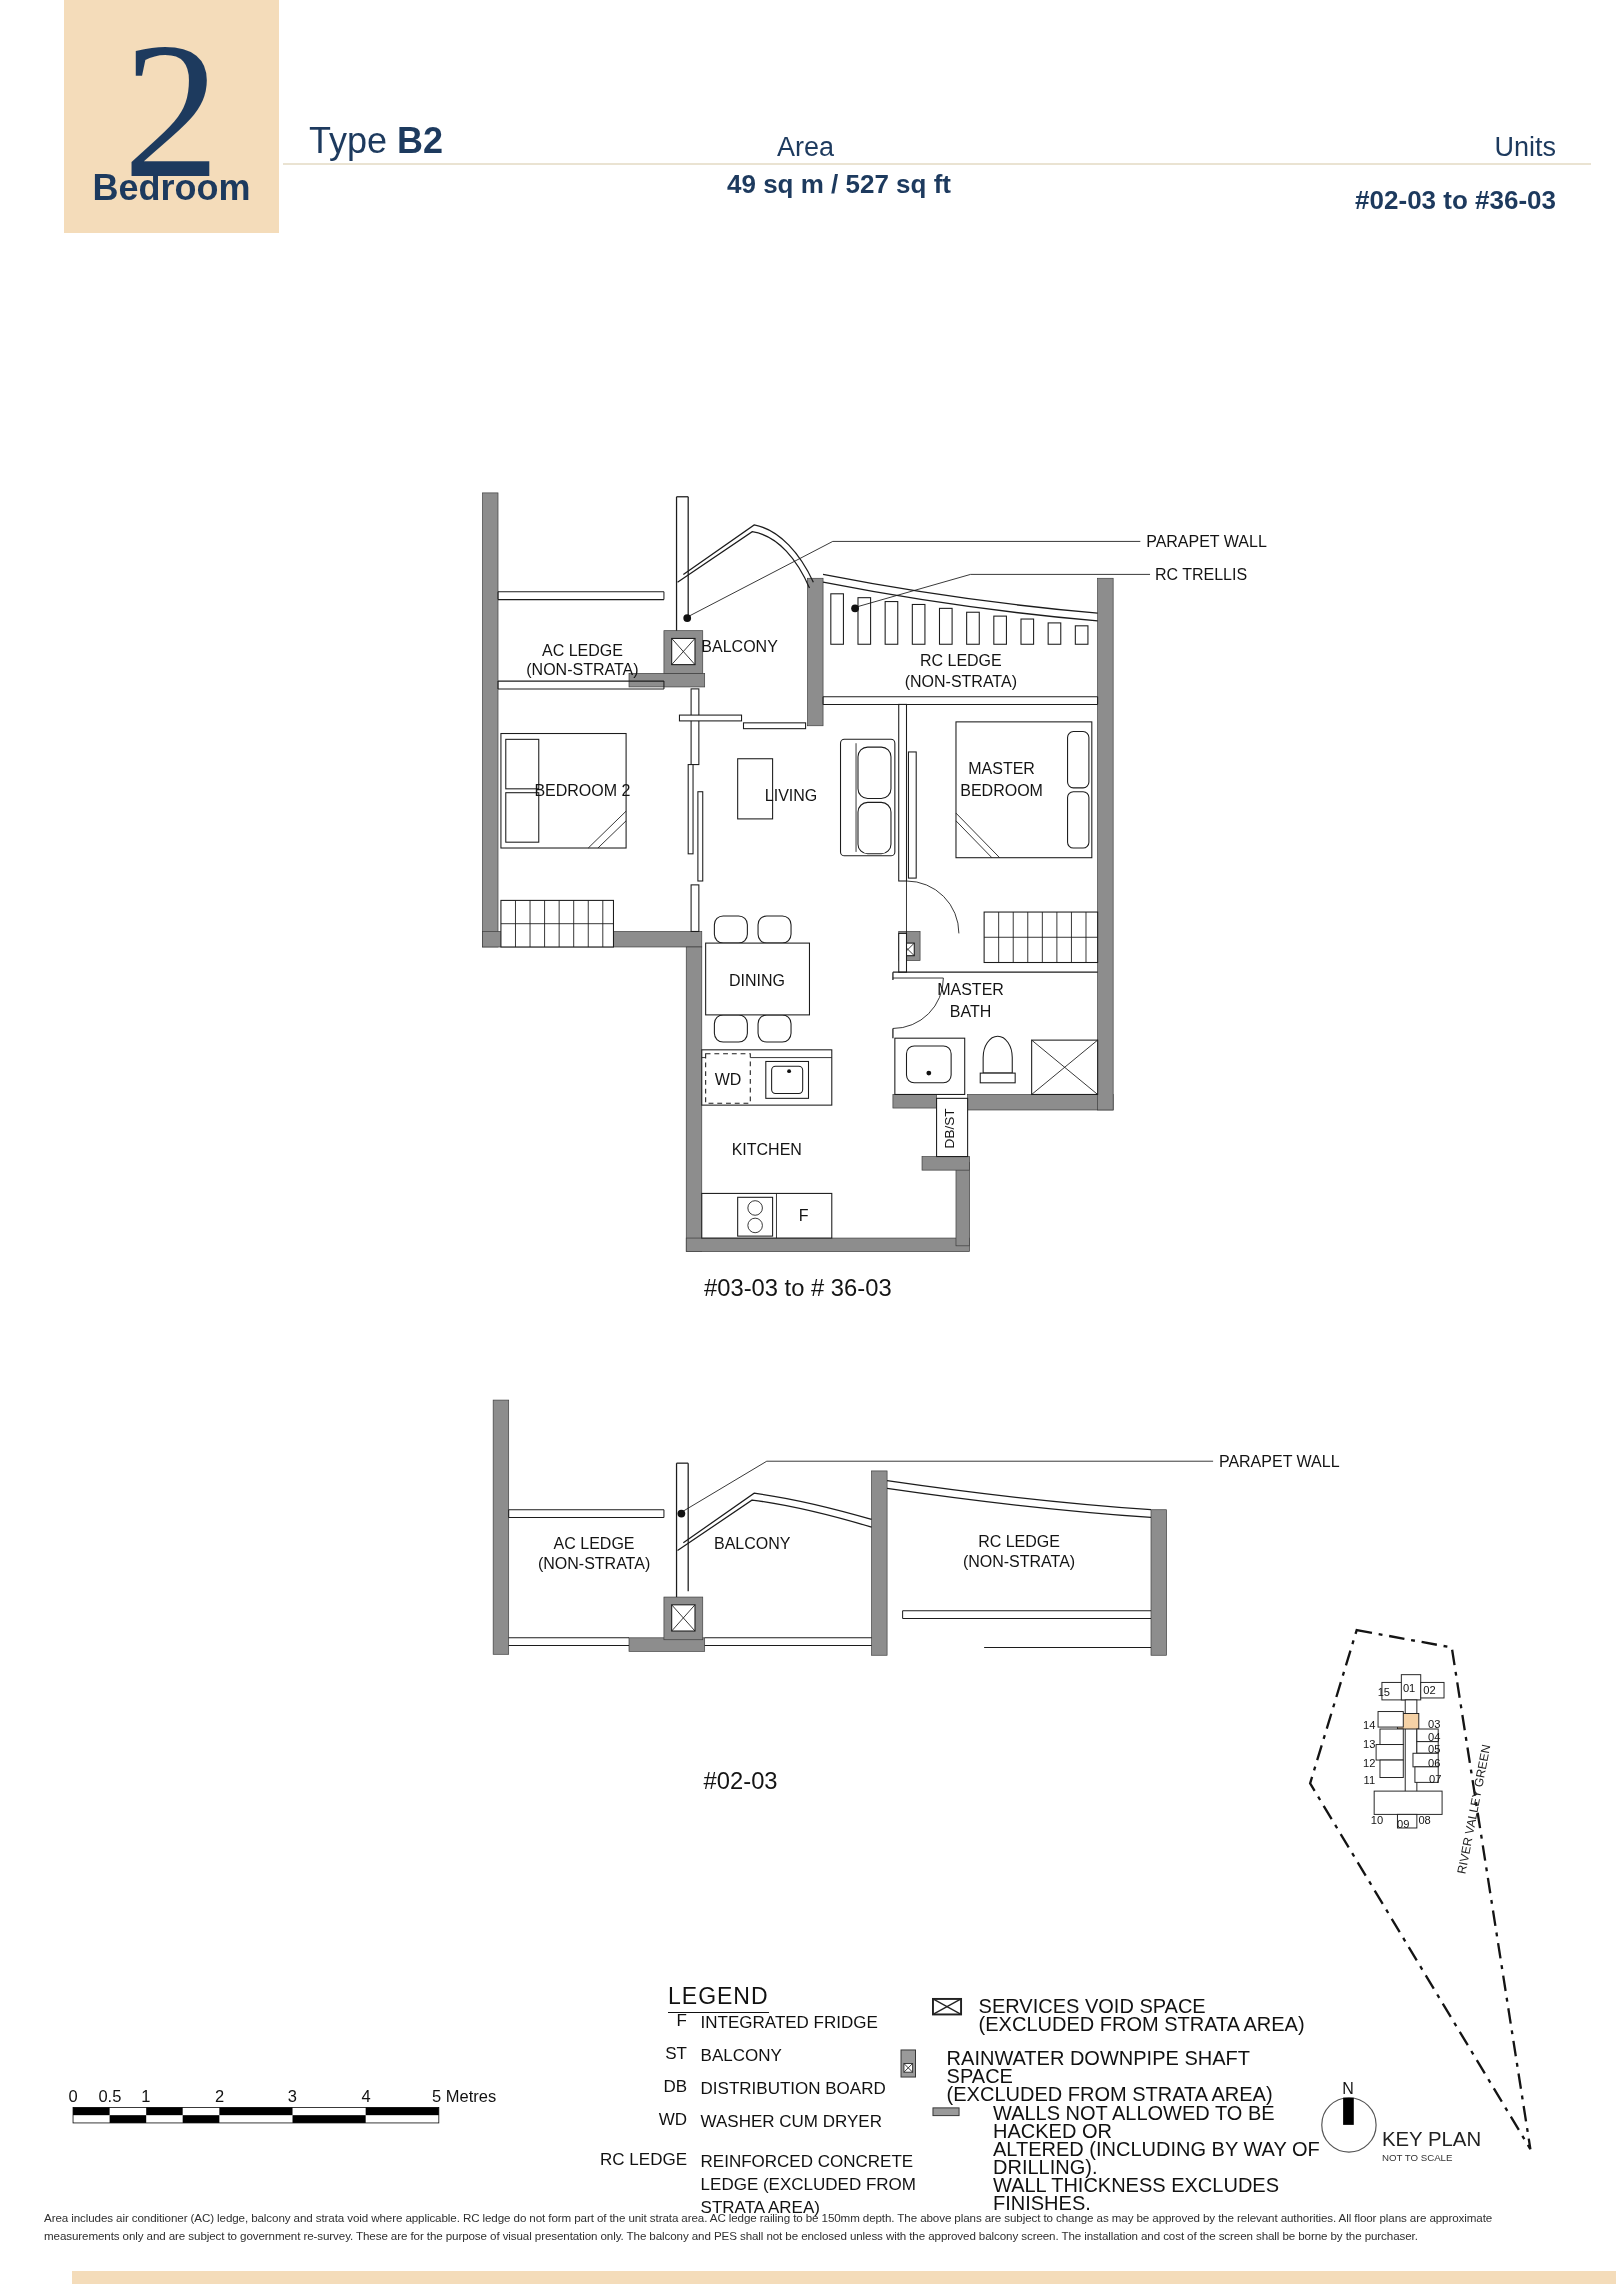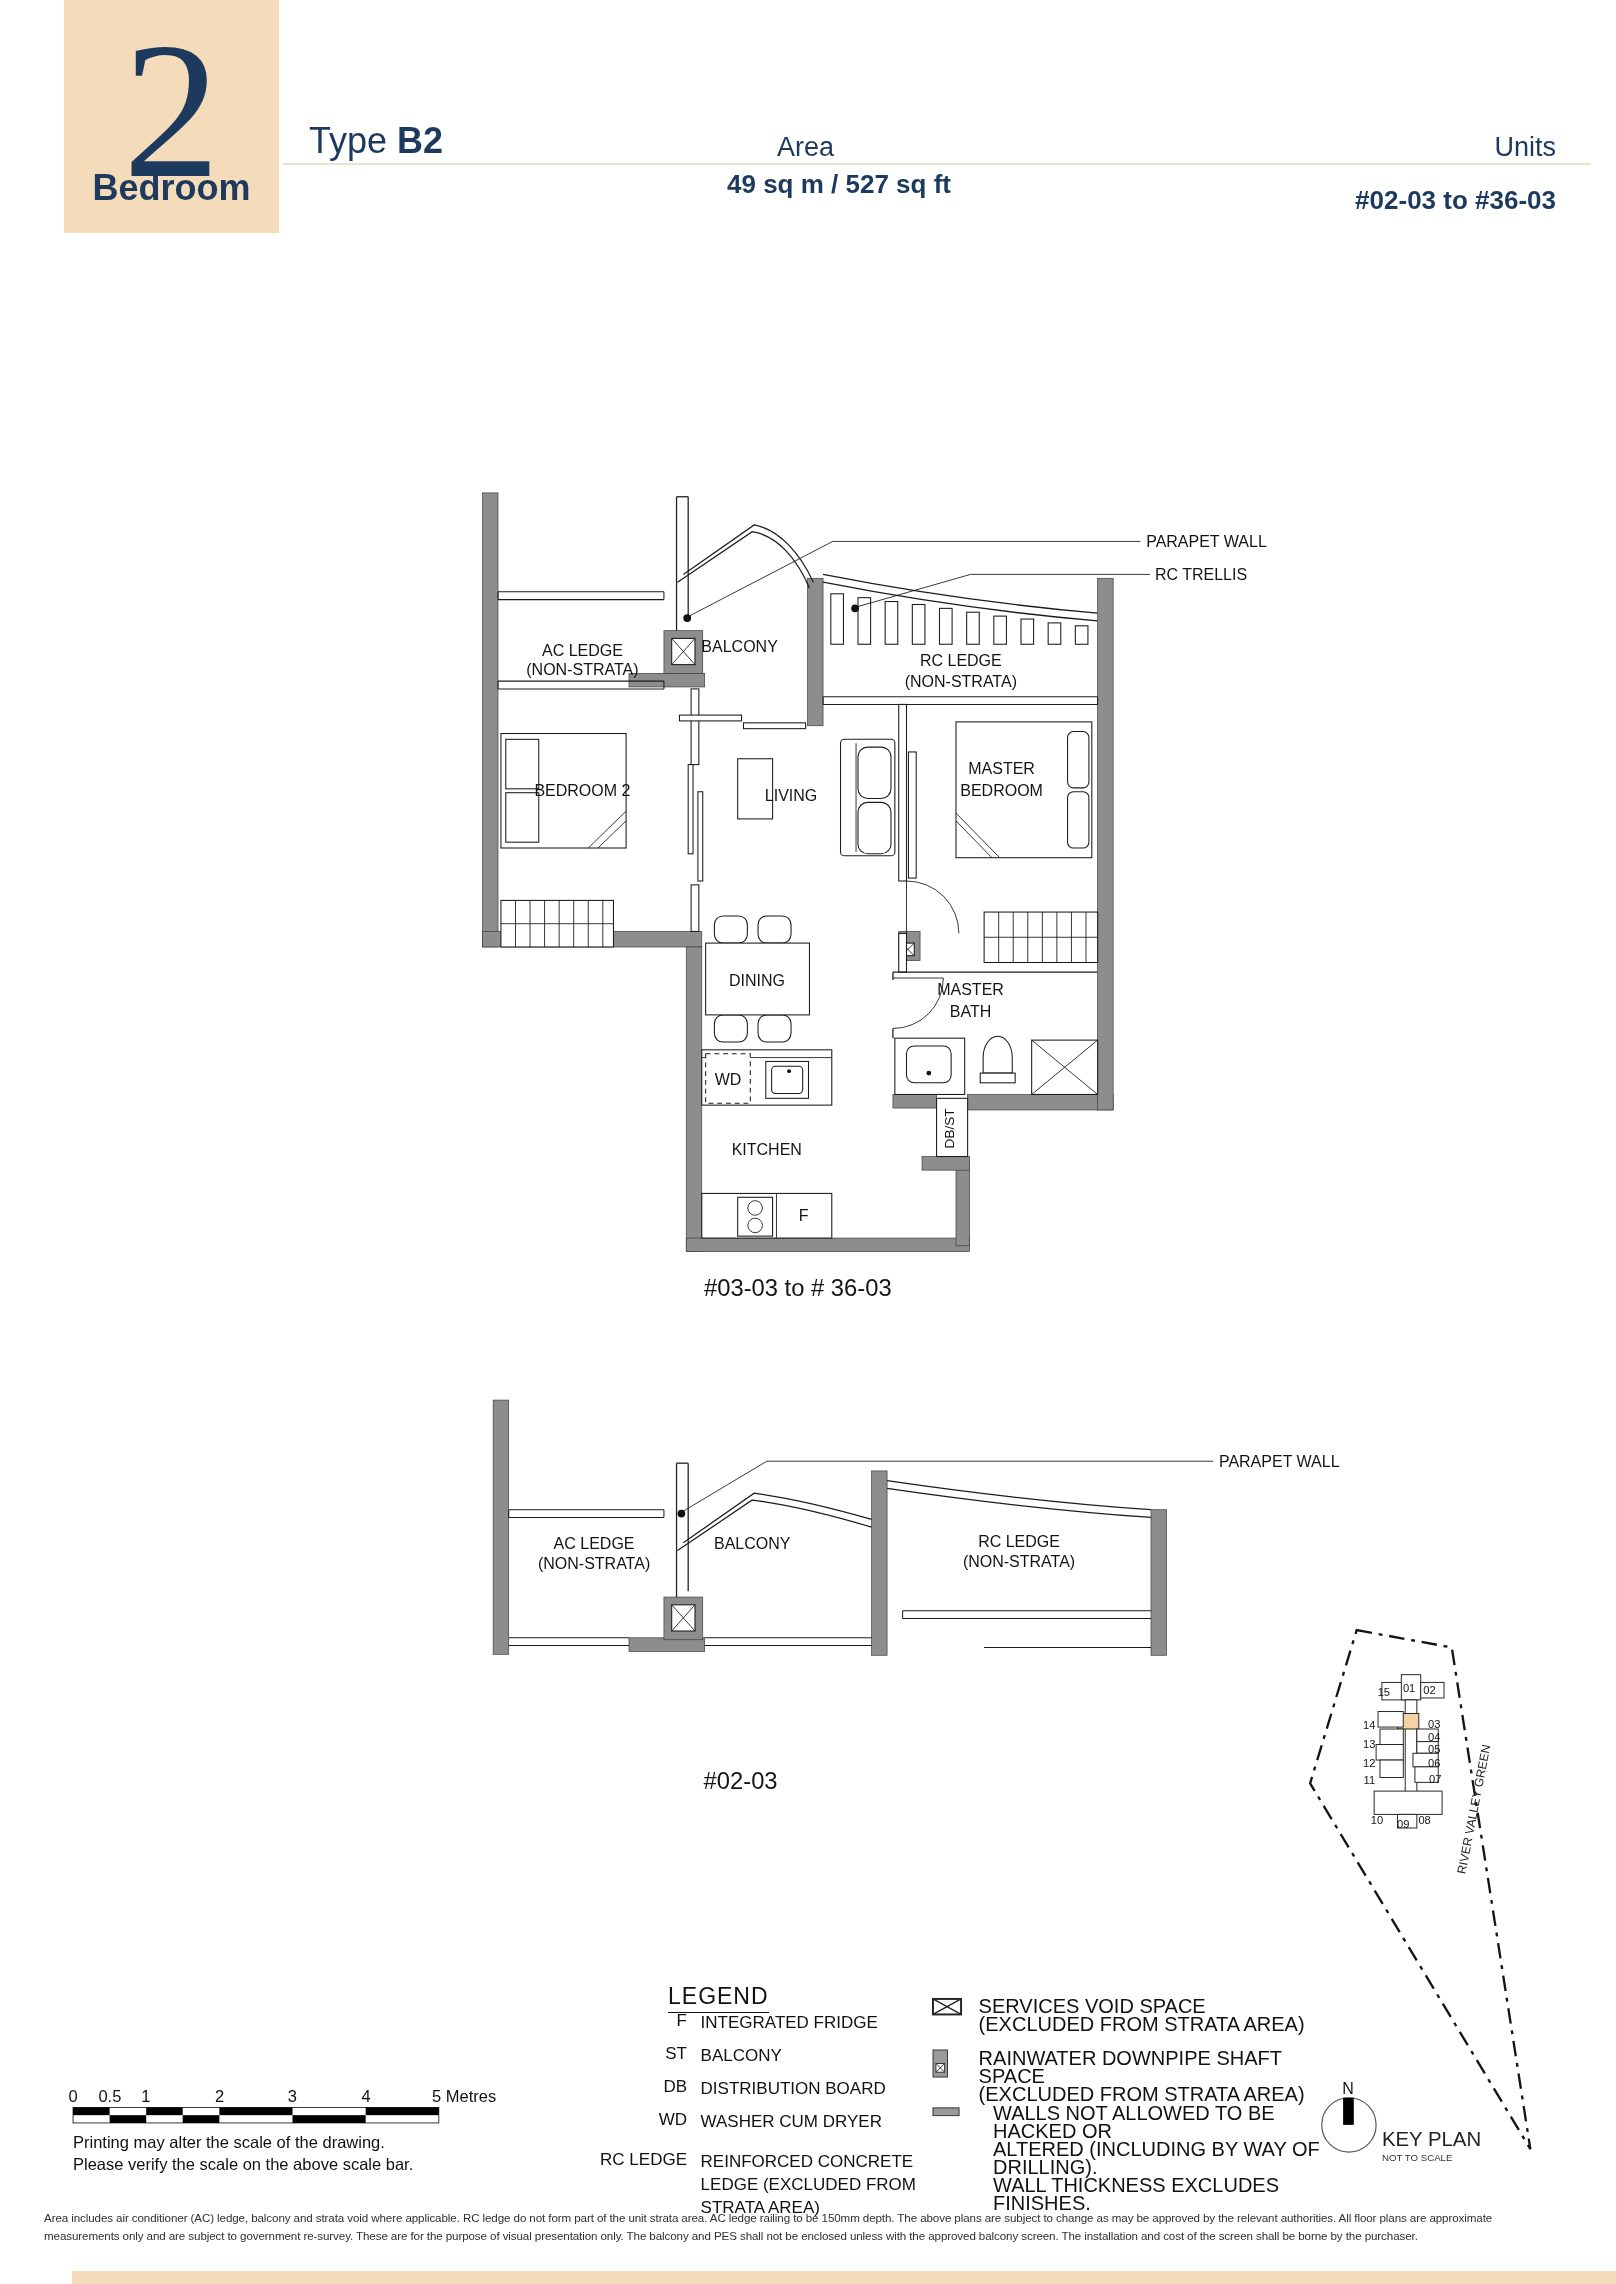--- a/index.html
+++ b/index.html
@@ -403,21 +403,21 @@
           <rect x="1" y="2" width="29" height="16" fill="#fff" stroke="#222" stroke-width="2"></rect>
           <line x1="1" y1="2" x2="30" y2="18" stroke="#222" stroke-width="1.4"></line>
           <line x1="30" y1="2" x2="1" y2="18" stroke="#222" stroke-width="1.4"></line>
         </svg>
     </span>
     <span class="lgr-text">
       <span>SERVICES VOID SPACE</span><br>
       <span>(EXCLUDED FROM STRATA AREA)</span>
     </span>
   </div>
-  <div class="abs lgr-row" style="left:932px;top:2049px;">
+  <div class="abs lgr-row" style="left:900px;top:2049px;">
     <span class="lgr-sym">
       <svg width="17.5" height="29" viewBox="0 0 18 30">
           <rect x="1" y="1" width="15" height="28" fill="#9a9a9a" stroke="#333"></rect>
           <rect x="4" y="15" width="9" height="9" fill="#fff" stroke="#333"></rect>
           <line x1="4" y1="15" x2="13" y2="24" stroke="#333"></line>
           <line x1="13" y1="15" x2="4" y2="24" stroke="#333"></line>
         </svg>
     </span>
     <span class="lgr-text">
       <span>RAINWATER DOWNPIPE SHAFT SPACE</span><br>
@@ -430,24 +430,20 @@
           <rect x="1" y="4" width="27" height="8" fill="#9a9a9a" stroke="#333"></rect>
         </svg>
     </span>
     <span class="lgr-text">
       <span>WALLS NOT ALLOWED TO BE HACKED OR</span><br>
       <span>ALTERED (INCLUDING BY WAY OF DRILLING).</span><br>
       <span>WALL THICKNESS EXCLUDES FINISHES.</span>
     </span>
   </div>
 
-  <div class="abs notes">
-    <div>Printing may alter the scale of the drawing.</div>
-    <div>Please verify the scale on the above scale bar.</div>
-  </div>
   <div class="abs disc">
     <div>Area includes air conditioner (AC) ledge, balcony and strata void where applicable. RC ledge do not form part of the unit strata area. AC ledge railing to be 150mm depth. The above plans are subject to change as may be approved by the relevant authorities. All floor plans are approximate</div>
     <div>measurements only and are subject to government re-survey. These are for the purpose of visual presentation only. The balcony and PES shall not be enclosed unless with the approved balcony screen. The installation and cost of the screen shall be borne by the purchaser.</div>
   </div>
   <div class="abs botbar"></div>
 
 </div>
 
 
 </body></html>

